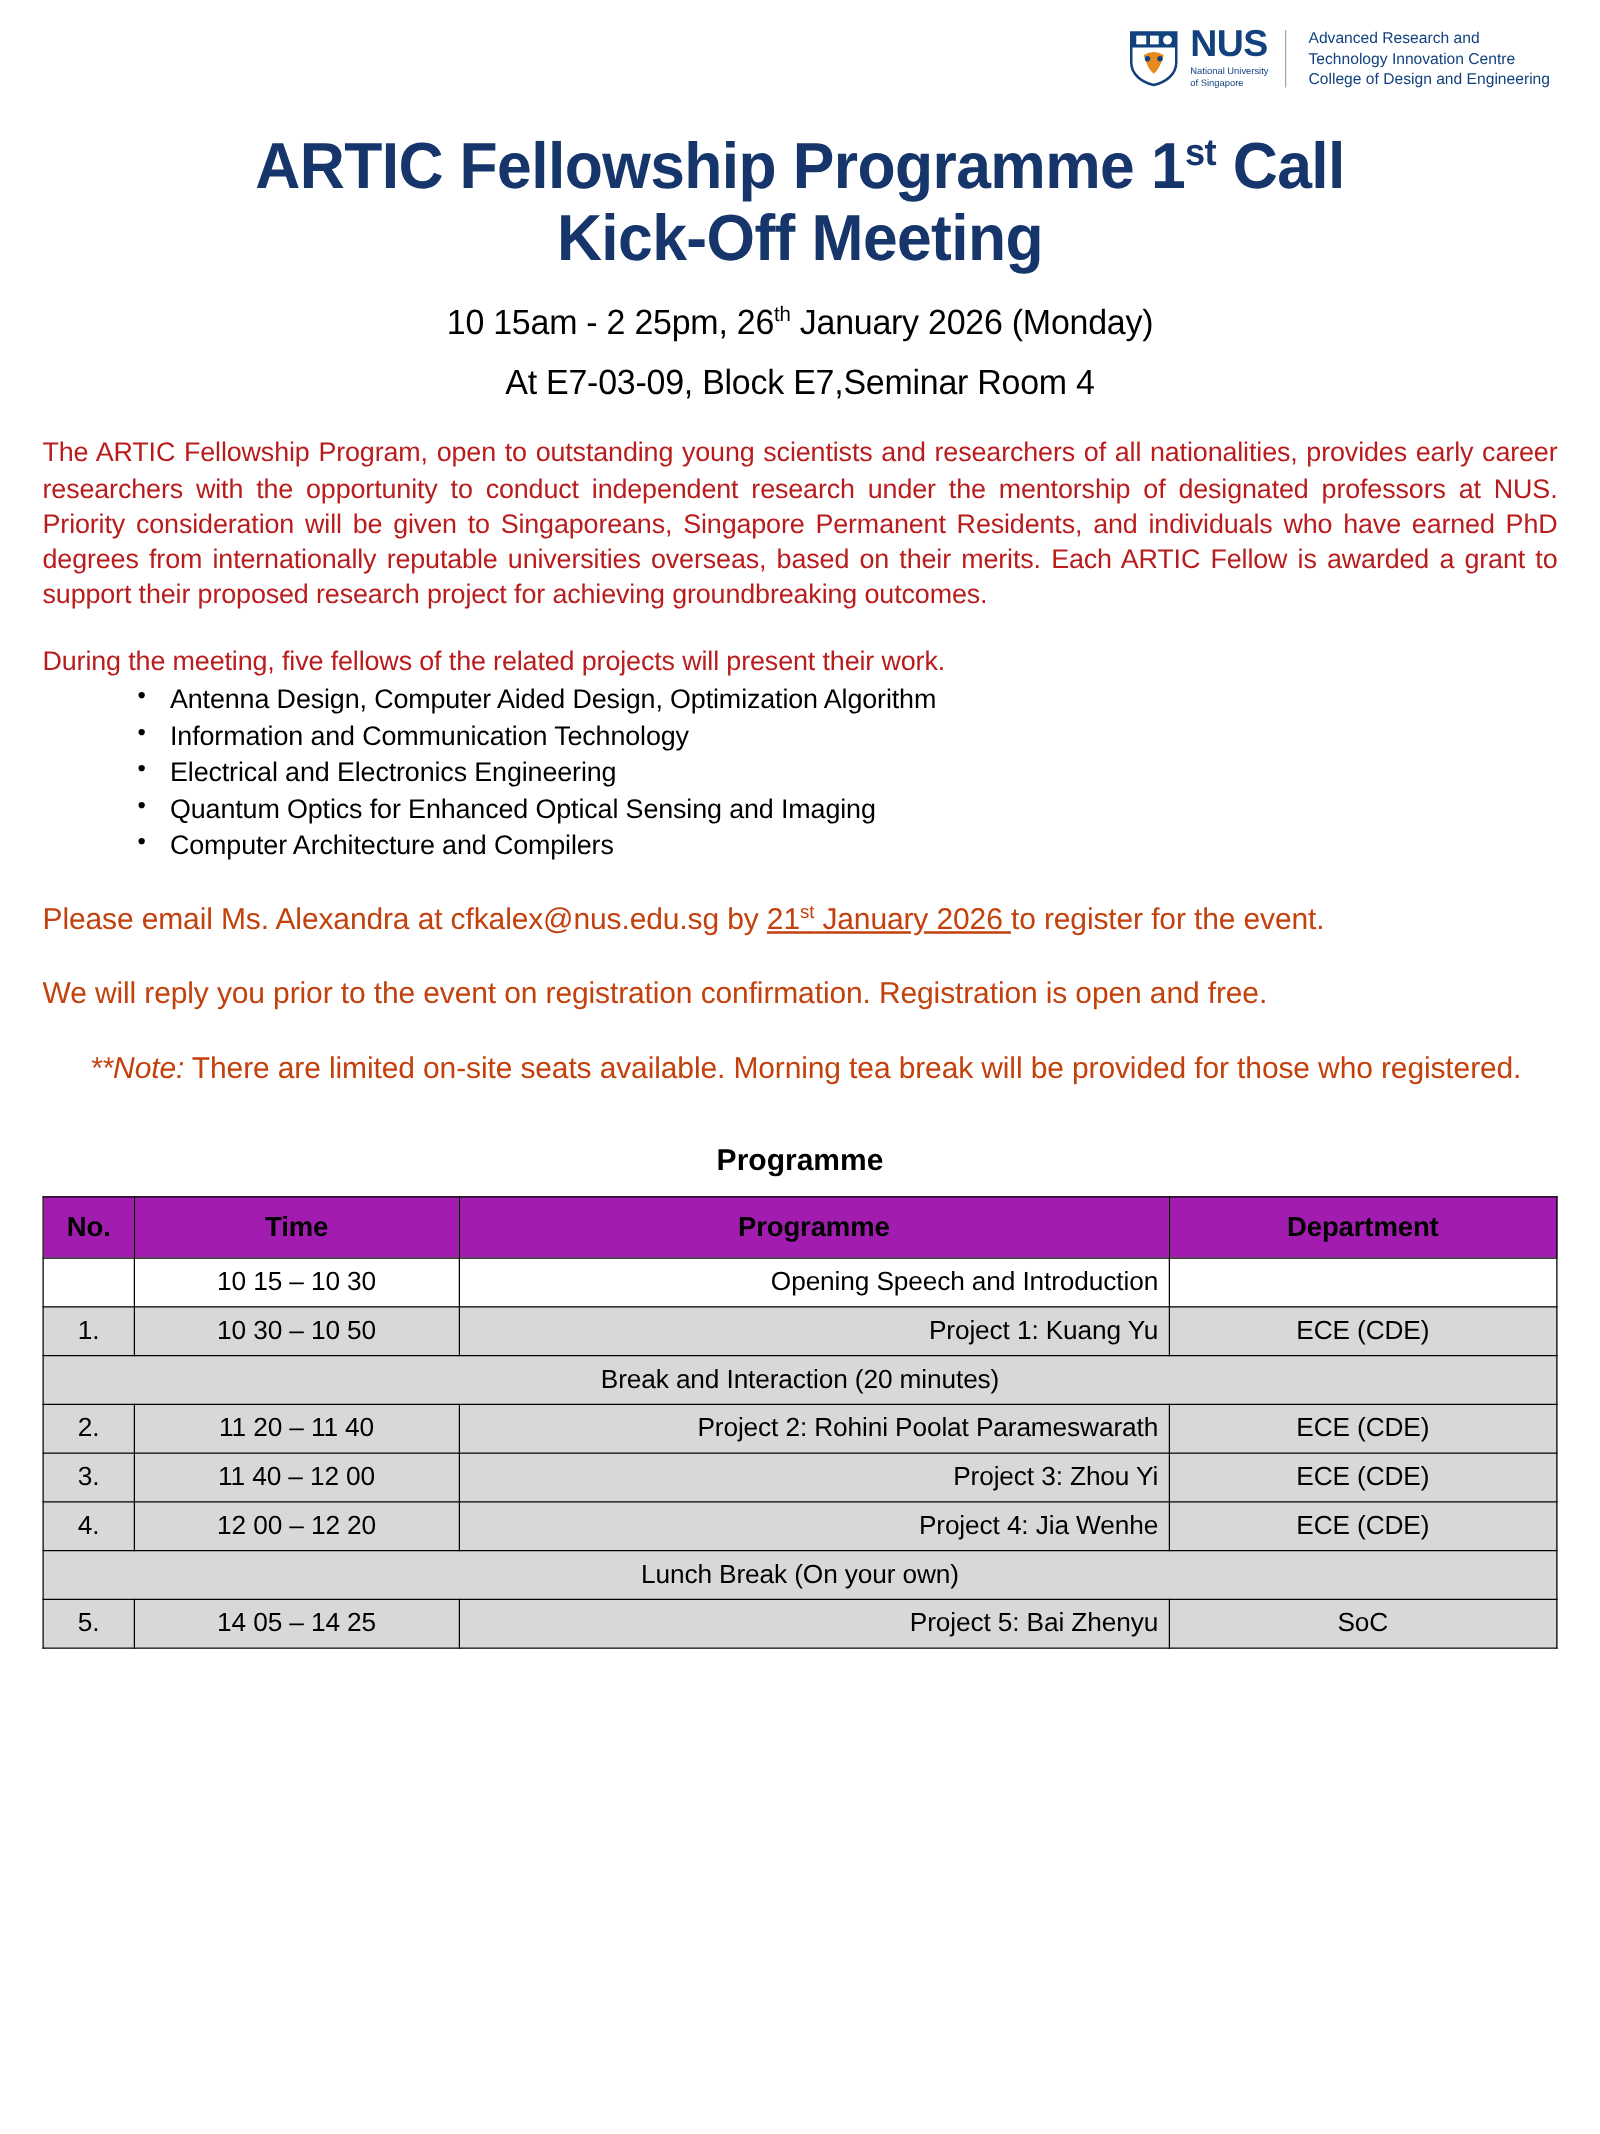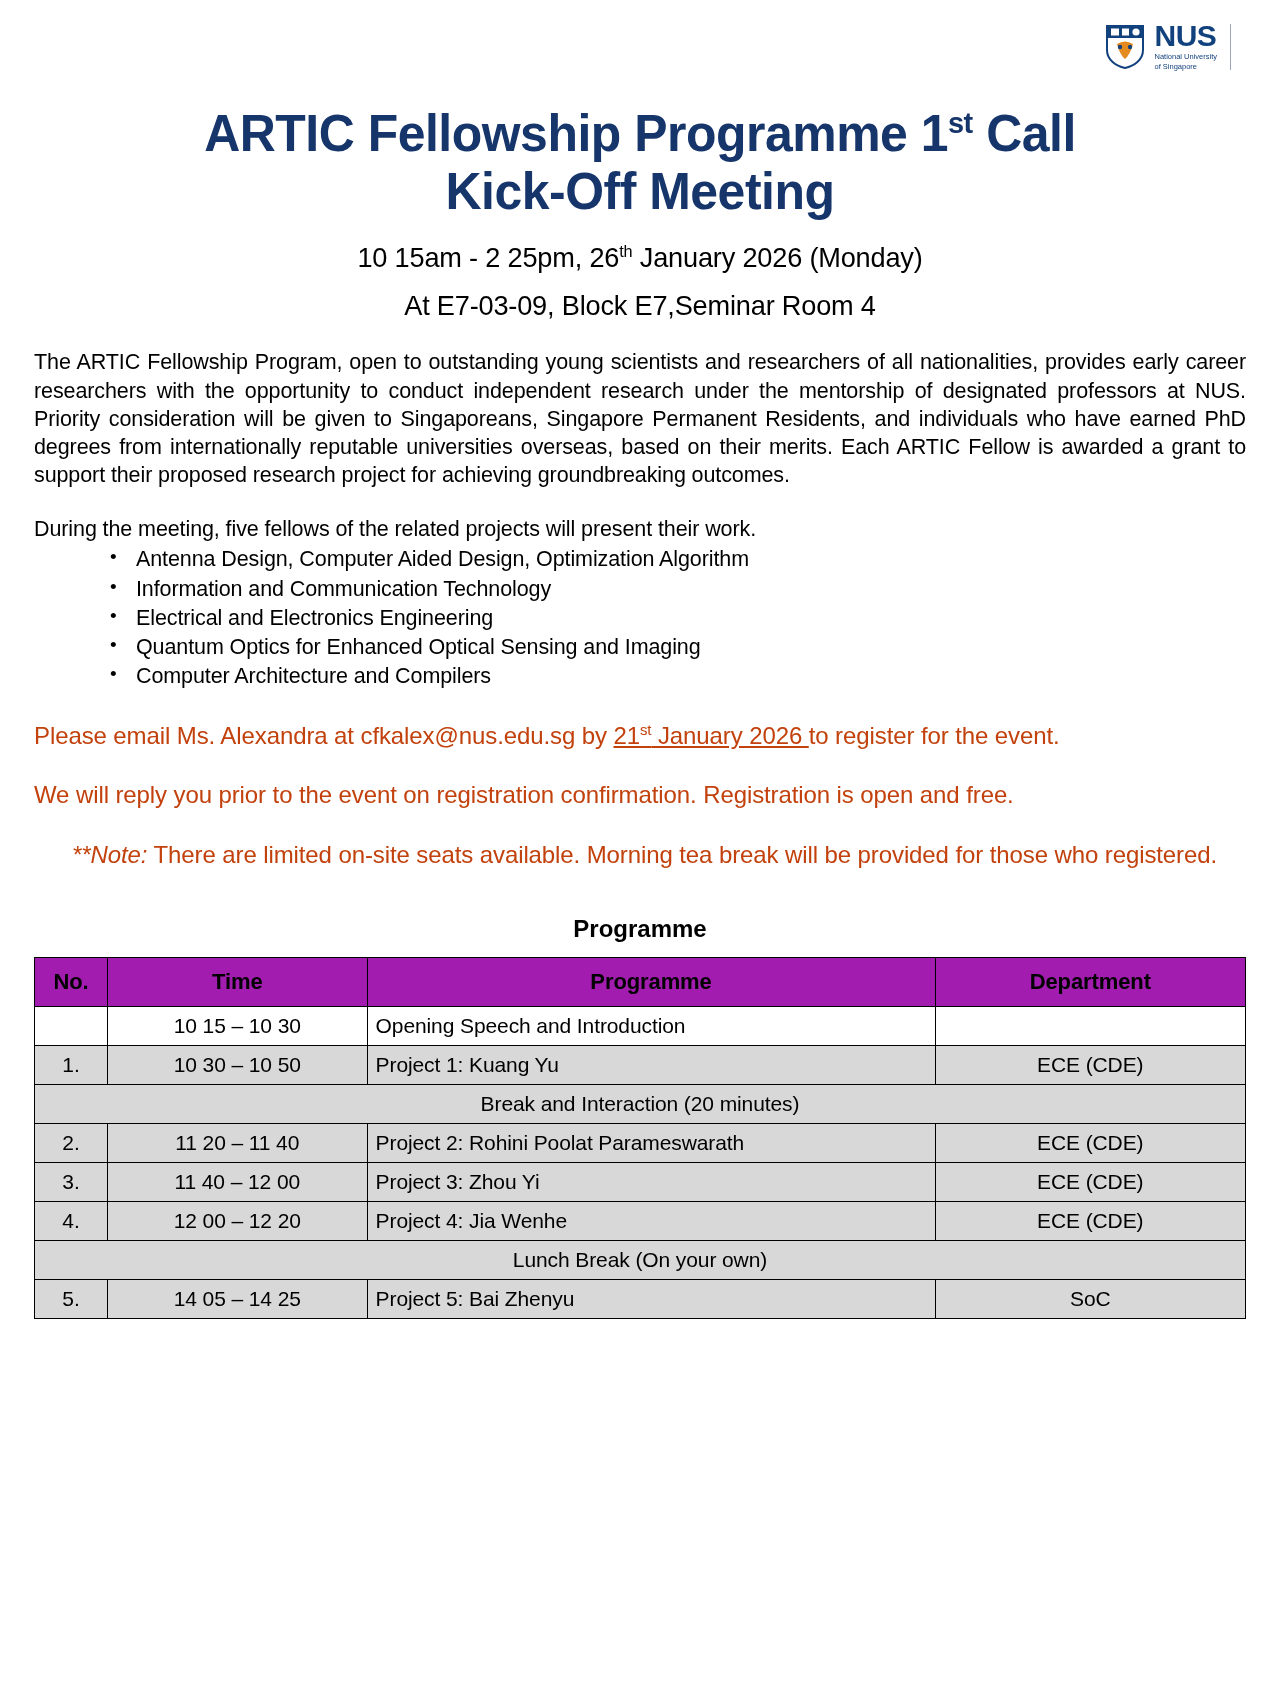--- a/index.html
+++ b/index.html
@@ -109,21 +109,21 @@
   }
 
   
   .content { padding: 0 34px; }
 
   p.body {
     font-size: 21.5px;
     line-height: 1.31;
     text-align: justify;
     margin: 26px 0 0 0;
-    color: #000000;
+    color: #b91c1c;
     letter-spacing: -0.1px;
   }
   p.body.tight { text-align: left; }
   p.spaced { margin-top: 30px; }
 
   ul.topics {
     margin: 2px 0 0 0;
     padding: 0 0 0 74px;
     list-style: none;
   }
@@ -183,21 +183,21 @@
     font-size: 22px;
     padding: 11px 8px;
   }
   col.c-no   { width: 66px; }
   col.c-time { width: 235px; }
   col.c-prog { width: 514px; }
   col.c-dept { width: 281px; }
 
   td.no   { text-align: center; }
   td.time { text-align: center; }
-  td.prog { text-align: left; padding-left: 12px; }
+  td.prog { text-align: right; padding-left: 12px; }
   td.dept { text-align: center; }
   tr.shade td { background: #d8d8d8; }
   td.full {
     text-align: center;
     background: #d8d8d8;
   }
 </style>
 </head>
 <body>
 
@@ -216,20 +216,25 @@
           <circle cx="15" cy="23" r="2.2" fill="#12427e"></circle>
           <circle cx="25" cy="23" r="2.2" fill="#12427e"></circle>
         </svg>
       </div>
       <div class="nus-word">
         <div class="nus-big">NUS</div>
         <div class="nus-sub">National University</div>
         <div class="nus-sub">of Singapore</div>
       </div>
       <div class="logo-divider"></div>
+      <div class="centre-name">
+        <div>Advanced Research and</div>
+        <div>Technology Innovation Centre</div>
+        <div>College of Design and Engineering</div>
+      </div>
     </div>
   </div>
 
   <h1 class="title">
     <span>ARTIC Fellowship Programme 1</span><sup>st</sup><span> Call</span><br>
     <span>Kick-Off Meeting</span>
   </h1>
 
   <div class="subline">
     <span>10 15am - 2 25pm,  26</span><sup>th</sup><span> January 2026 (Monday)</span>

